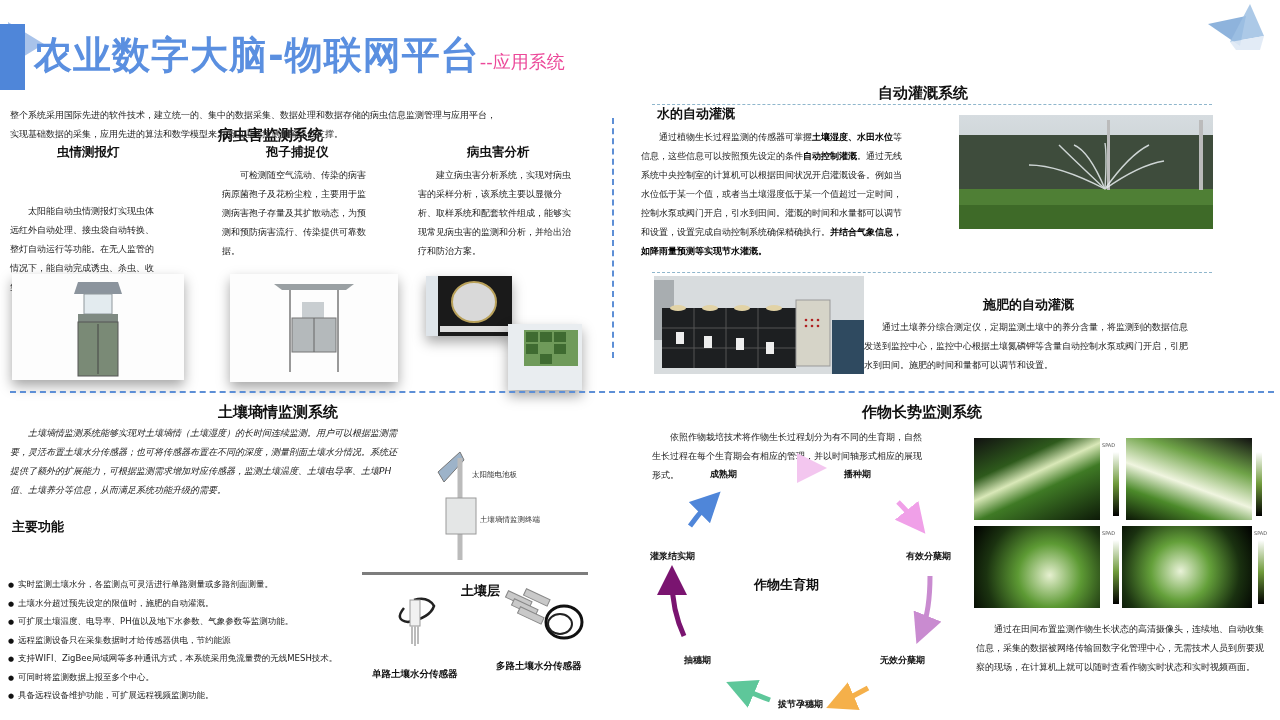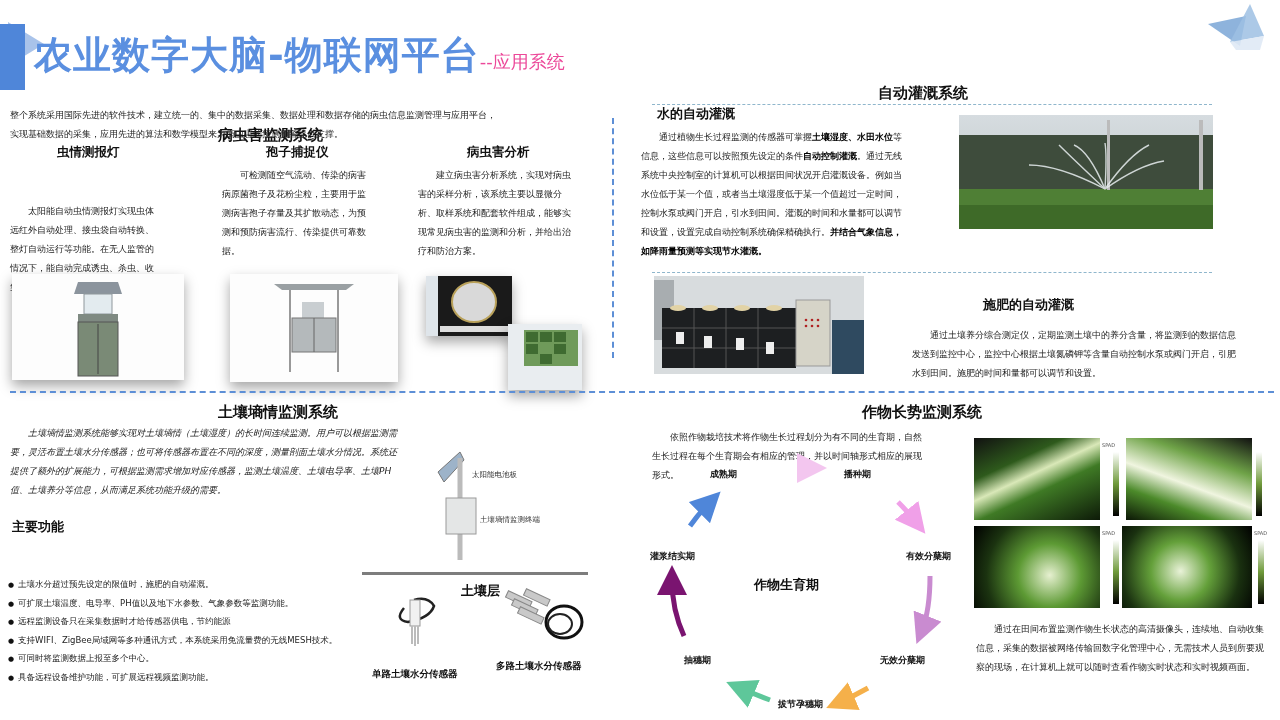--- a/index.html
+++ b/index.html
@@ -172,29 +172,30 @@
         <circle cx="158" cy="44" r="1.3"></circle>
         <circle cx="164" cy="44" r="1.3"></circle>
         <circle cx="152" cy="50" r="1.3"></circle>
         <circle cx="158" cy="50" r="1.3"></circle>
         <circle cx="164" cy="50" r="1.3"></circle>
       </g>
     <rect x="178" y="44" width="32" height="54" fill="#2f4a60"></rect>
   </svg>
 </div>
 <div class="abs sub-title" style="left:983px; top:296px; font-size:13px;">施肥的自动灌溉</div>
-<div class="abs para" style="left:912px; top:318px; width:330px;margin-top:8px;">通过土壤养分综合测定仪，定期监测土壤中的养分含量，将监测到的数据信息发送到监控中心，监控中心根据土壤氮磷钾等含量自动控制水泵或阀门开启，引肥水到田间。施肥的时间和量都可以调节和设置。</div>
+<div class="abs para" style="left:864px; top:318px; width:330px;">通过土壤养分综合测定仪，定期监测土壤中的养分含量，将监测到的数据信息发送到监控中心，监控中心根据土壤氮磷钾等含量自动控制水泵或阀门开启，引肥水到田间。施肥的时间和量都可以调节和设置。</div>
 
 <div class="abs hdash" style="left:10px; top:391px; width:1264px;"></div>
 
 <div class="abs sec-title" style="left:218px; top:403px;">土壤墒情监测系统</div>
 <div class="abs para" style="left:10px; top:424px; width:392px;font-style:italic;">土壤墒情监测系统能够实现对土壤墒情（土壤湿度）的长时间连续监测。用户可以根据监测需要，灵活布置土壤水分传感器；也可将传感器布置在不同的深度，测量剖面土壤水分情况。系统还提供了额外的扩展能力，可根据监测需求增加对应传感器，监测土壤温度、土壤电导率、土壤PH值、土壤养分等信息，从而满足系统功能升级的需要。</div>
 <div class="abs sub-title" style="left:12px; top:518px; font-size:13px;">主要功能</div>
 
 <ul class="abs blist" style="left:8px; top:576px;">
+  <li>实时监测土壤水分，各监测点可灵活进行单路测量或多路剖面测量。</li>
   <li>土壤水分超过预先设定的限值时，施肥的自动灌溉。</li>
   <li>可扩展土壤温度、电导率、PH值以及地下水参数、气象参数等监测功能。</li>
   <li>远程监测设备只在采集数据时才给传感器供电，节约能源</li>
   <li>支持WIFI、ZigBee局域网等多种通讯方式，本系统采用免流量费的无线MESH技术。</li>
   <li>可同时将监测数据上报至多个中心。</li>
   <li>具备远程设备维护功能，可扩展远程视频监测功能。</li>
 </ul>
 
 <svg class="abs" style="left:430px; top:448px;" width="60" height="112" viewBox="0 0 60 112">
   <polygon points="8,24 30,4 34,12 14,34" fill="#9db3c9" stroke="#777"></polygon>

